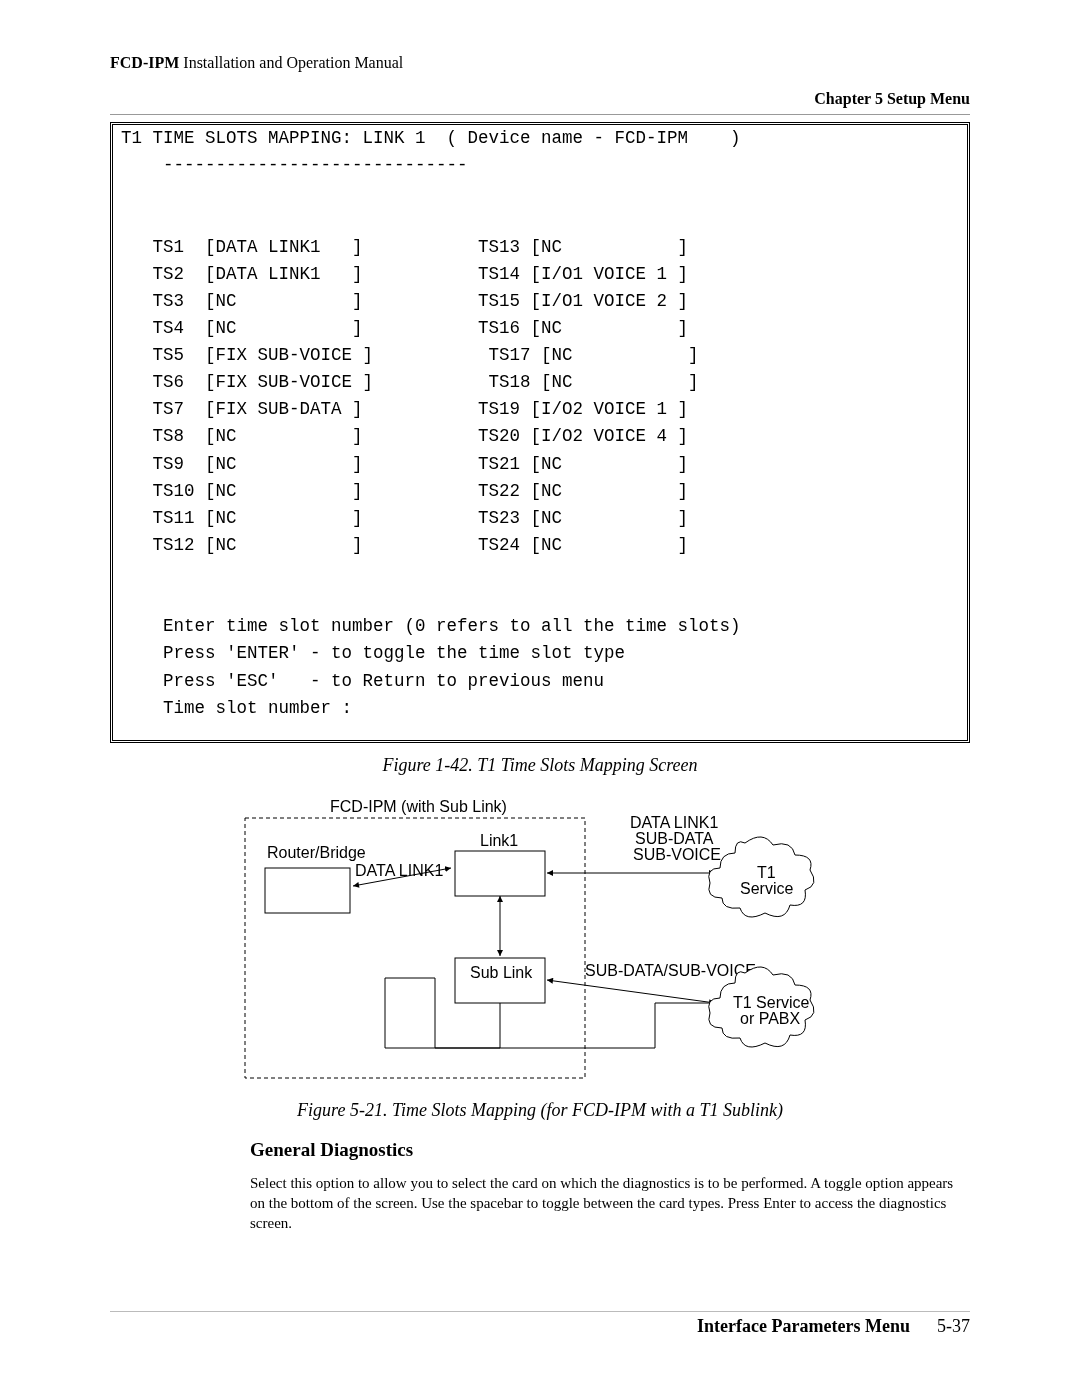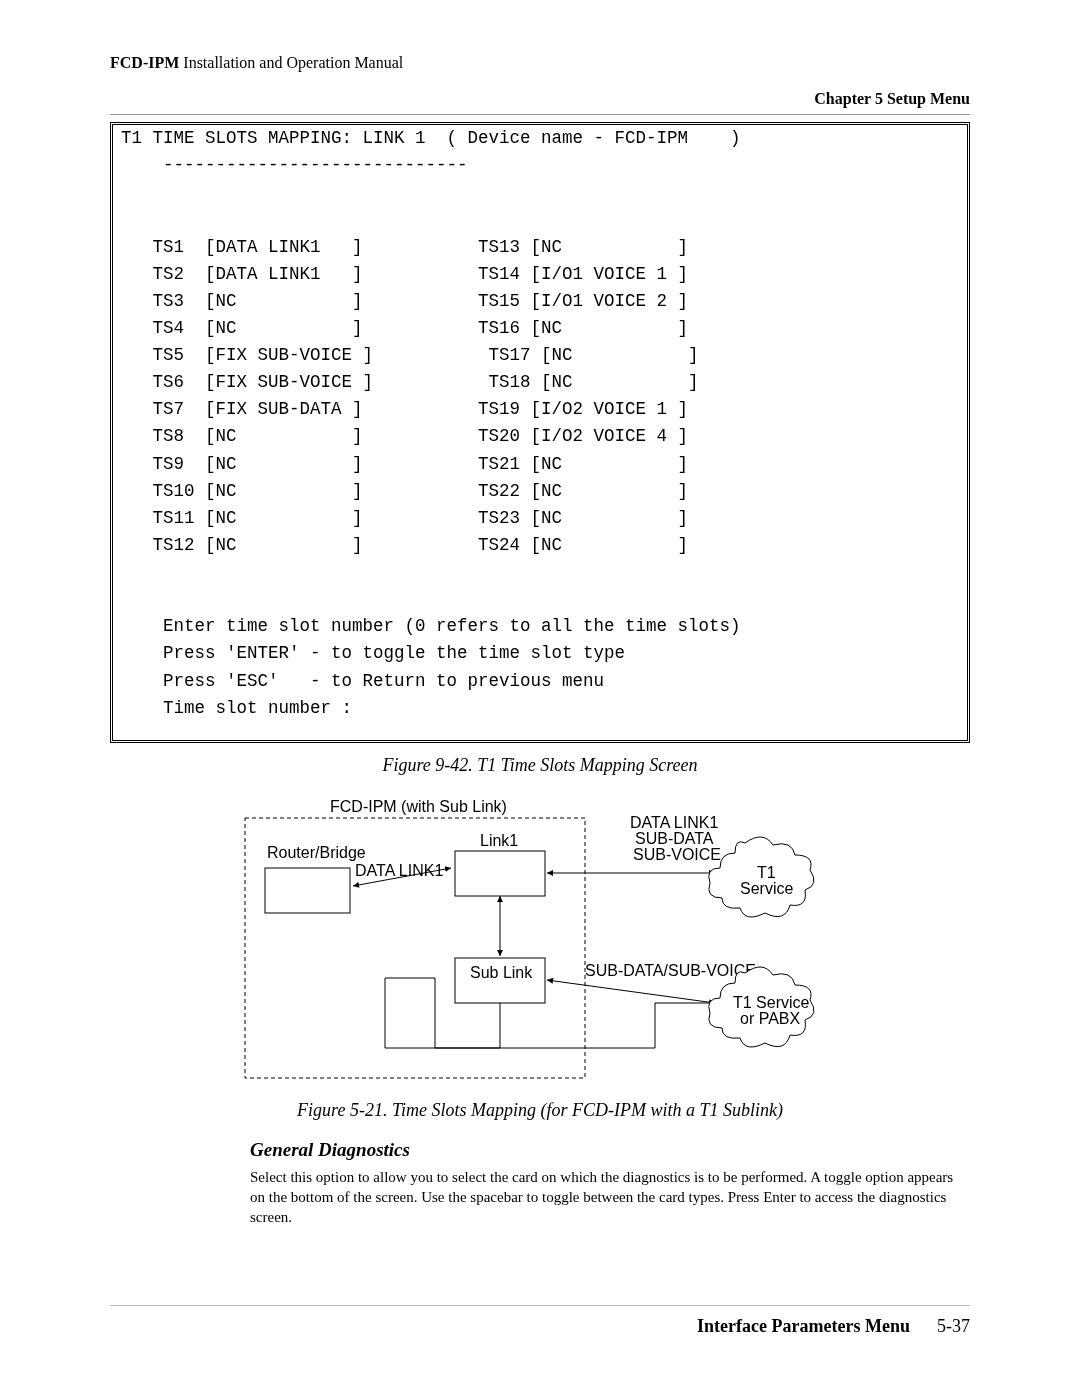--- a/index.html
+++ b/index.html
@@ -4,23 +4,23 @@
 <style>
   html,body{margin:0;padding:0;background:#fff;color:#000;}
   body{width:1080px;height:1397px;position:relative;font-family:"Times New Roman",serif;}
   .page{padding:54px 110px 0 110px;}
   .hdr{display:flex;justify-content:space-between;font-size:16px;border-bottom:1px solid #999;padding-bottom:6px;}
   .hdr .left b{font-weight:bold;}
   .hdr .right{font-weight:bold;margin-top:36px;}
   .term{border:3px double #000;margin-top:7px;padding:0 8px 18px 8px;font-family:Liberation Mono, monospace;font-size:17.5px;line-height:1.55;white-space:pre;}
   .fig-cap{text-align:center;font-style:italic;font-size:18px;margin-top:12px;}
   .diagram{margin:22px auto 0 auto;display:block;}
-  .sect-title{font-style:italic;font-weight:bold;font-size:19px;margin:18px 0 6px 140px;}
+  .sect-title{font-weight:bold;font-size:19px;margin:18px 0 12px 140px;}
   .body-text{font-size:15px;line-height:1.35;margin:0 0 0 140px;width:720px;}
-  .ftr{position:absolute;left:110px;right:110px;bottom:60px;border-top:1px solid #bbb;padding-top:10px;text-align:right;font-size:18px;}
+  .ftr{position:absolute;left:110px;right:110px;bottom:60px;border-top:1px solid #bbb;padding-top:4px;text-align:right;font-size:18px;}
   .ftr b{font-weight:bold;}
   .cloud-label{font-family:Arial,Helvetica,sans-serif;font-size:16px;}
   .dlabel{font-family:Arial,Helvetica,sans-serif;font-size:16px;}
 </style>
 </head>
 <body>
 
 <div class="page">
   <div class="hdr">
     <span class="left"><b>FCD-IPM</b><span> Installation and Operation Manual</span></span>
@@ -44,21 +44,21 @@
    TS11 [NC           ]           TS23 [NC           ]
    TS12 [NC           ]           TS24 [NC           ]
 
 
     Enter time slot number (0 refers to all the time slots)
     Press 'ENTER' - to toggle the time slot type
     Press 'ESC'   - to Return to previous menu
     Time slot number :
 </div>
 
-  <div class="fig-cap">Figure 9-42.  T1 Time Slots Mapping Screen</div>
+  <div class="fig-cap">Figure 1-42.  T1 Time Slots Mapping Screen</div>
 
   <svg class="diagram" width="610" height="290" viewBox="0 0 610 290">
     <defs>
       <marker id="arr" markerWidth="8" markerHeight="8" refX="6" refY="3" orient="auto">
         <path d="M0,0 L6,3 L0,6 Z" fill="#000"></path>
       </marker>
       <marker id="arrR" markerWidth="8" markerHeight="8" refX="0" refY="3" orient="auto">
         <path d="M6,0 L0,3 L6,6 Z" fill="#000"></path>
       </marker>
     </defs>

